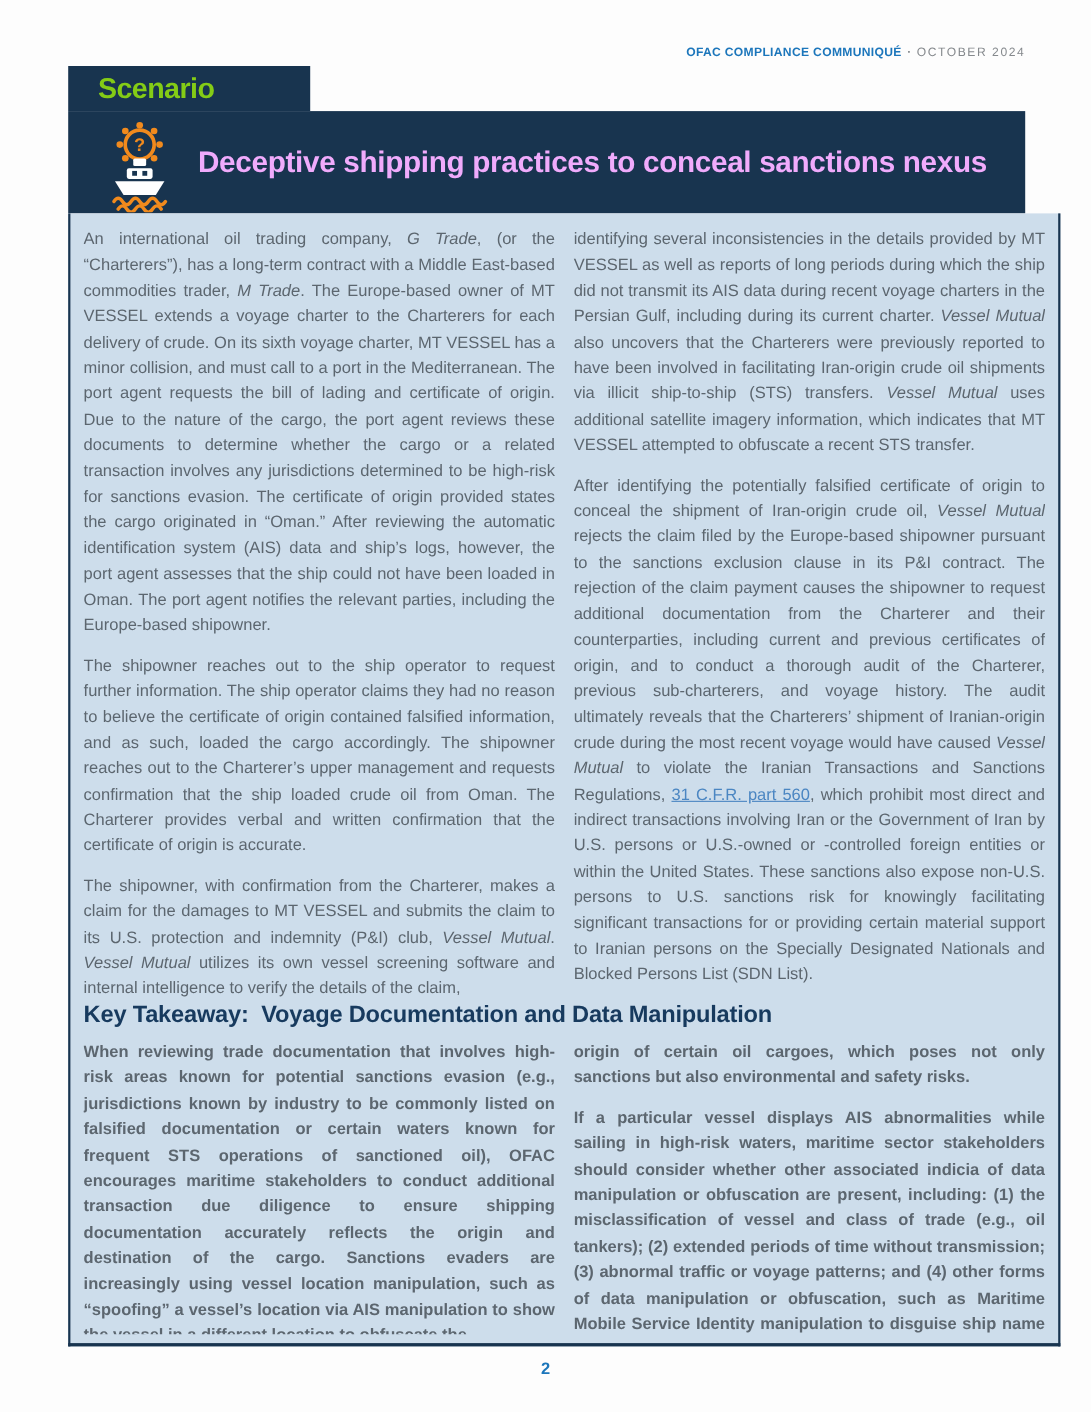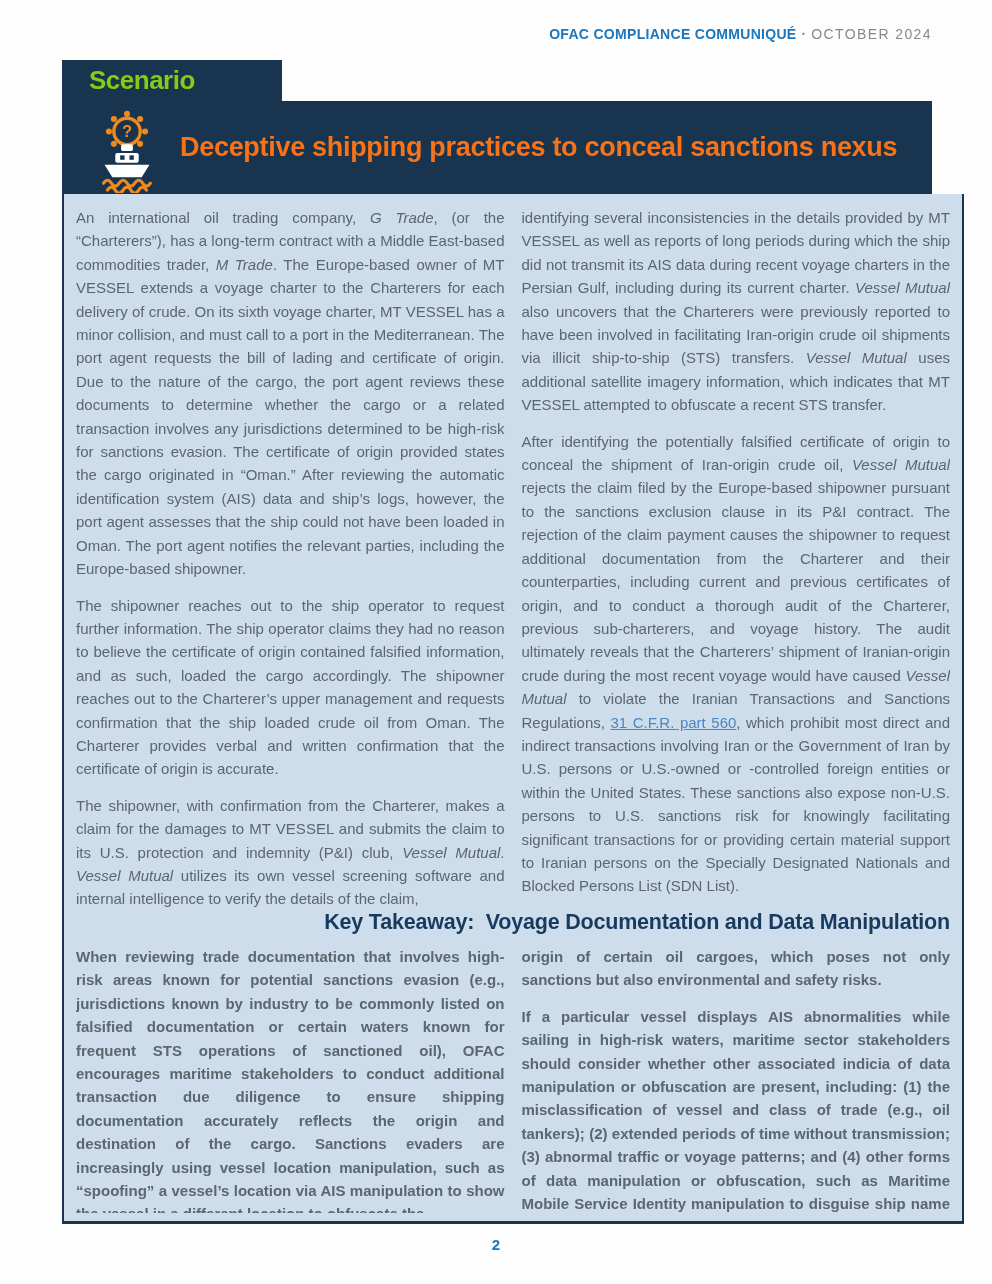--- a/index.html
+++ b/index.html
@@ -4,63 +4,63 @@
 <style>
   html,body { margin:0; padding:0; }
   body {
     width:992px; height:1284px;
     background:#fdfdfd;
     font-family:"Liberation Sans", sans-serif;
     position:relative;
     -webkit-font-smoothing:antialiased;
   }
   .masthead {
-    position:absolute; top:26px; right:60px;
-    font-size:14px; white-space:nowrap;
+    position:absolute; top:42px; right:60px;
+    font-size:11px; white-space:nowrap;
   }
   .masthead .brand { color:#1c76bb; font-weight:bold; letter-spacing:.3px; }
   .masthead .dot { color:#85898d; font-weight:bold; margin:0 5px; }
   .masthead .issue { color:#85898d; letter-spacing:1.4px; }
 
   .scenario-tab {
     position:absolute; left:62px; top:60px;
     width:220px; height:41px; box-sizing:border-box;
     background:#18344f;
     color:#84cc16; font-size:26px; font-weight:bold;
     line-height:41px; padding-left:27px; letter-spacing:-0.5px;
   }
   .banner {
     position:absolute; left:62px; top:101px;
     width:870px; height:93px;
     background:#18344f;
     display:flex; align-items:center;
   }
   .banner .icon-wrap { width:74px; height:84px; margin:6px 0 0 28px; flex:none; }
   .banner h1 {
-    color:#f97316; font-size:27px; font-weight:bold;
+    color:#f0abfc; font-size:27px; font-weight:bold;
     margin:0 0 0 16px; letter-spacing:-0.3px;
   }
 
   .content {
     position:absolute; left:62px; top:194px;
     width:902px; height:1030px; box-sizing:border-box;
     background:#cdddeb;
     border:2px solid #18344f; border-top:none; border-bottom-width:3px;
     padding:12px 12px 8px;
     display:flex; flex-direction:column;
   }
   .cols { display:flex; gap:17px; }
   .col { flex:1; min-width:0; }
   .content p {
     font-size:15px; line-height:23.4px; color:#5c666f;
     text-align:justify; margin:0 0 13px;
   }
   .article { height:704px; overflow:hidden; }
   .kt-heading {
-    text-align:right; color:#173a5e;
+    text-align:left; color:#173a5e;
     font-size:21.5px; font-weight:bold; letter-spacing:-0.2px;
     margin:0 0 10px;
   }
   .kt { flex:1; overflow:hidden;font-weight:bold; }
   .it { font-style:italic; }
   a.doc-link { color:#4b86c2; text-decoration:underline; cursor:pointer; }
 
   .footer {
     position:absolute; left:0; top:1236px; width:100%;
     text-align:center;

